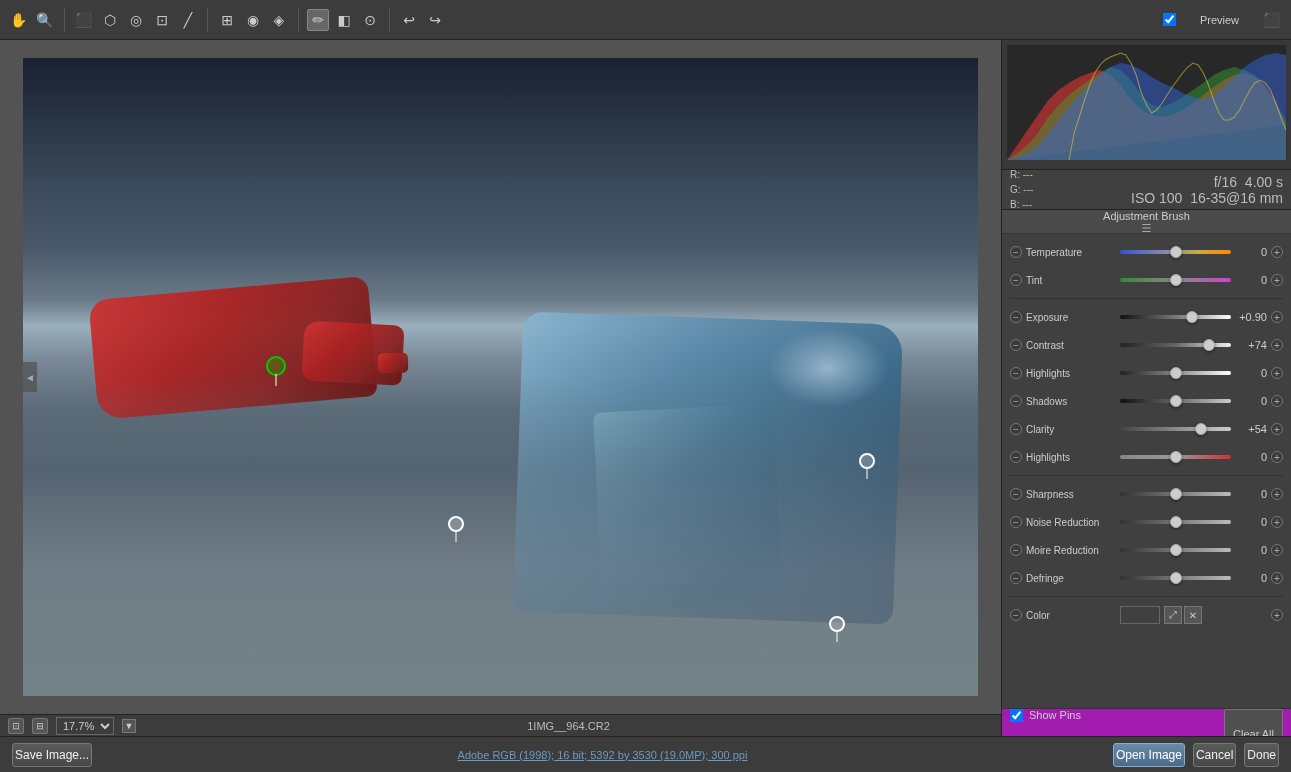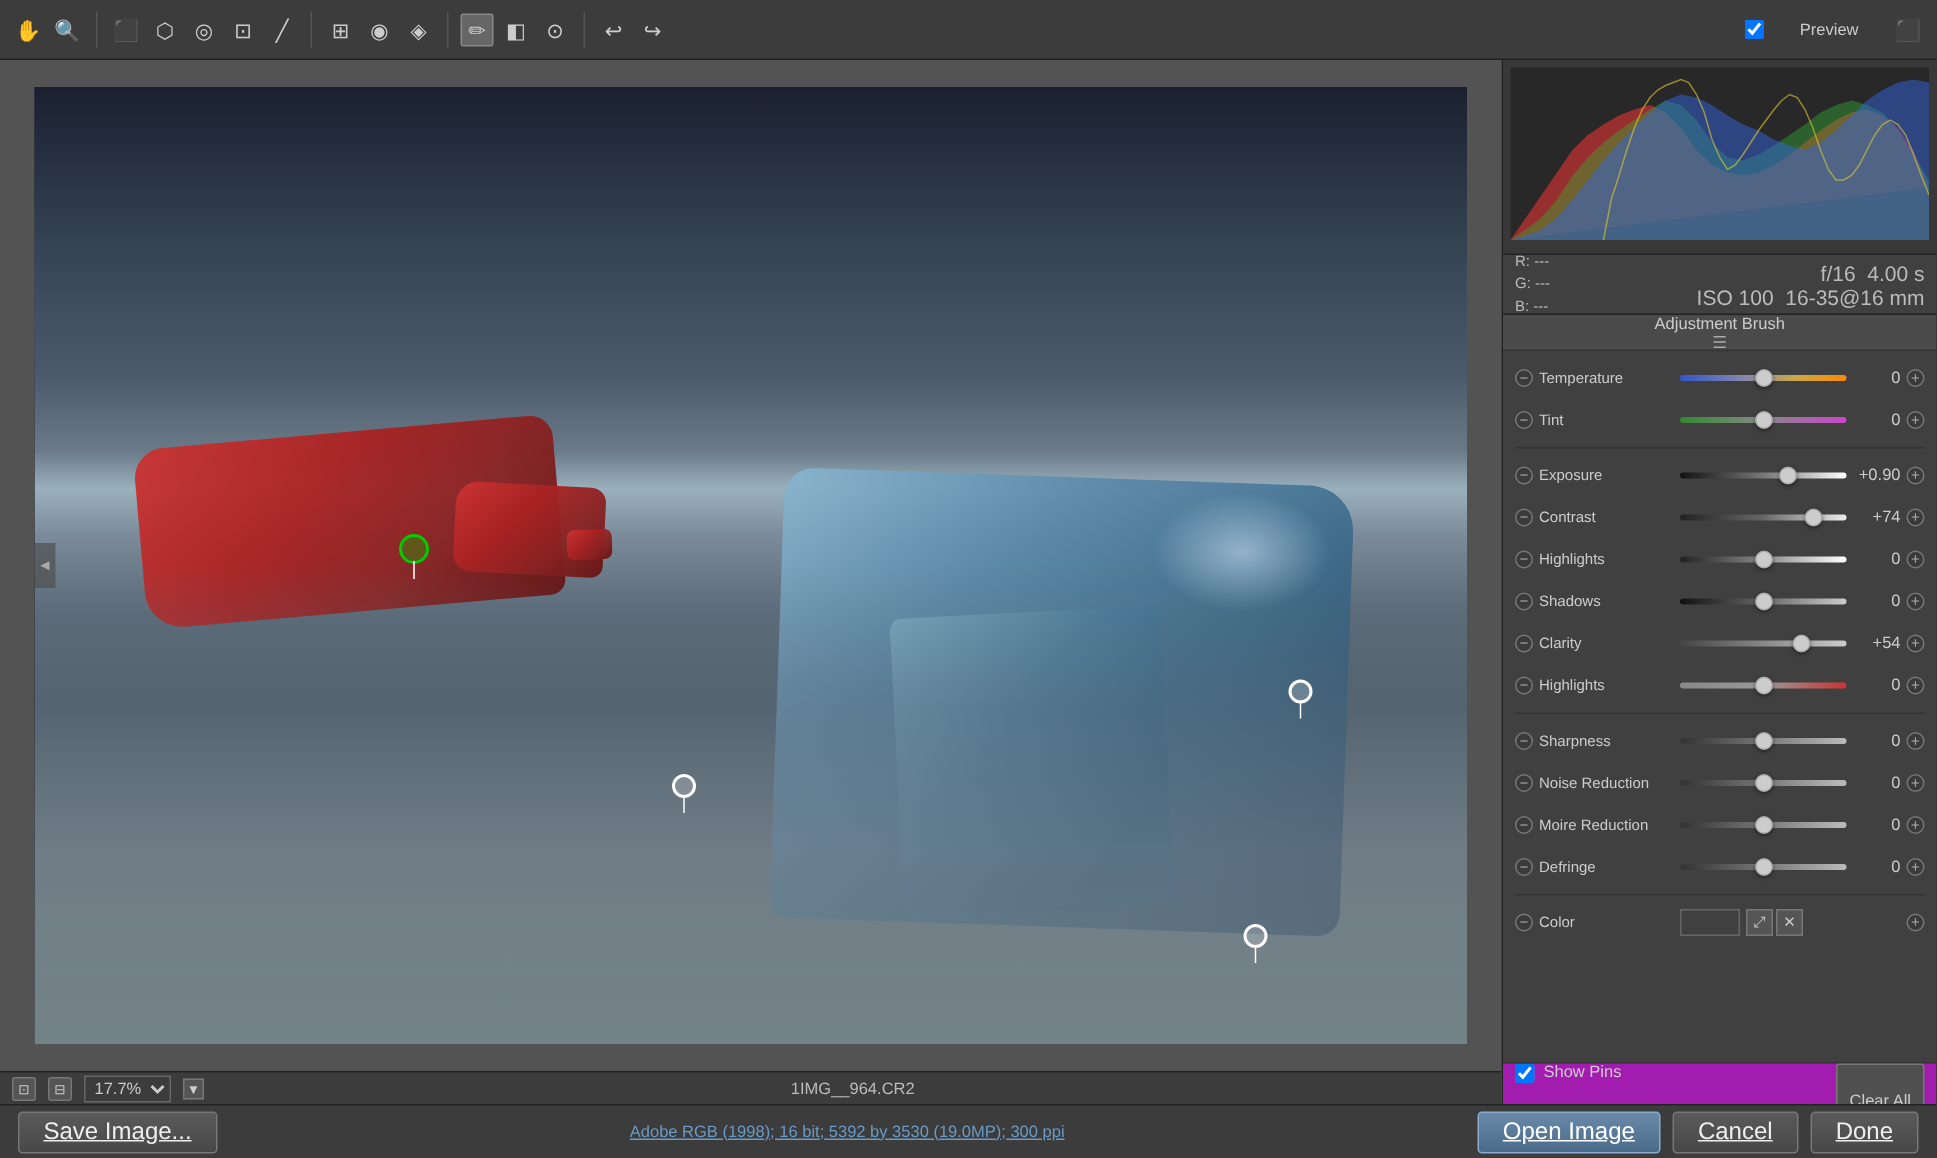--- a/index.html
+++ b/index.html
@@ -417,25 +417,24 @@
       height: 36px;
       background: #3c3c3c;
       border-top: 1px solid #222;
       display: flex;
       align-items: center;
       padding: 0 12px;
       gap: 8px;
       flex-shrink: 0;
     }
     .action-btn {
-      padding: 4px 16px;
+      padding: 4px 2px;
       border-radius: 3px;
-      font-size: 16px;
+      font-size: 12px;
       cursor: pointer;
-      text-decoration: underline;
     }
     .action-btn.secondary {
       background: linear-gradient(180deg, #5a5a5a 0%, #484848 100%);
       border: 1px solid #777;
       color: #eee;
     }
     .action-btn.primary {
       background: linear-gradient(180deg, #6a8aaa 0%, #4a6a8a 100%);
       border: 1px solid #8aabcc;
       color: #fff;

